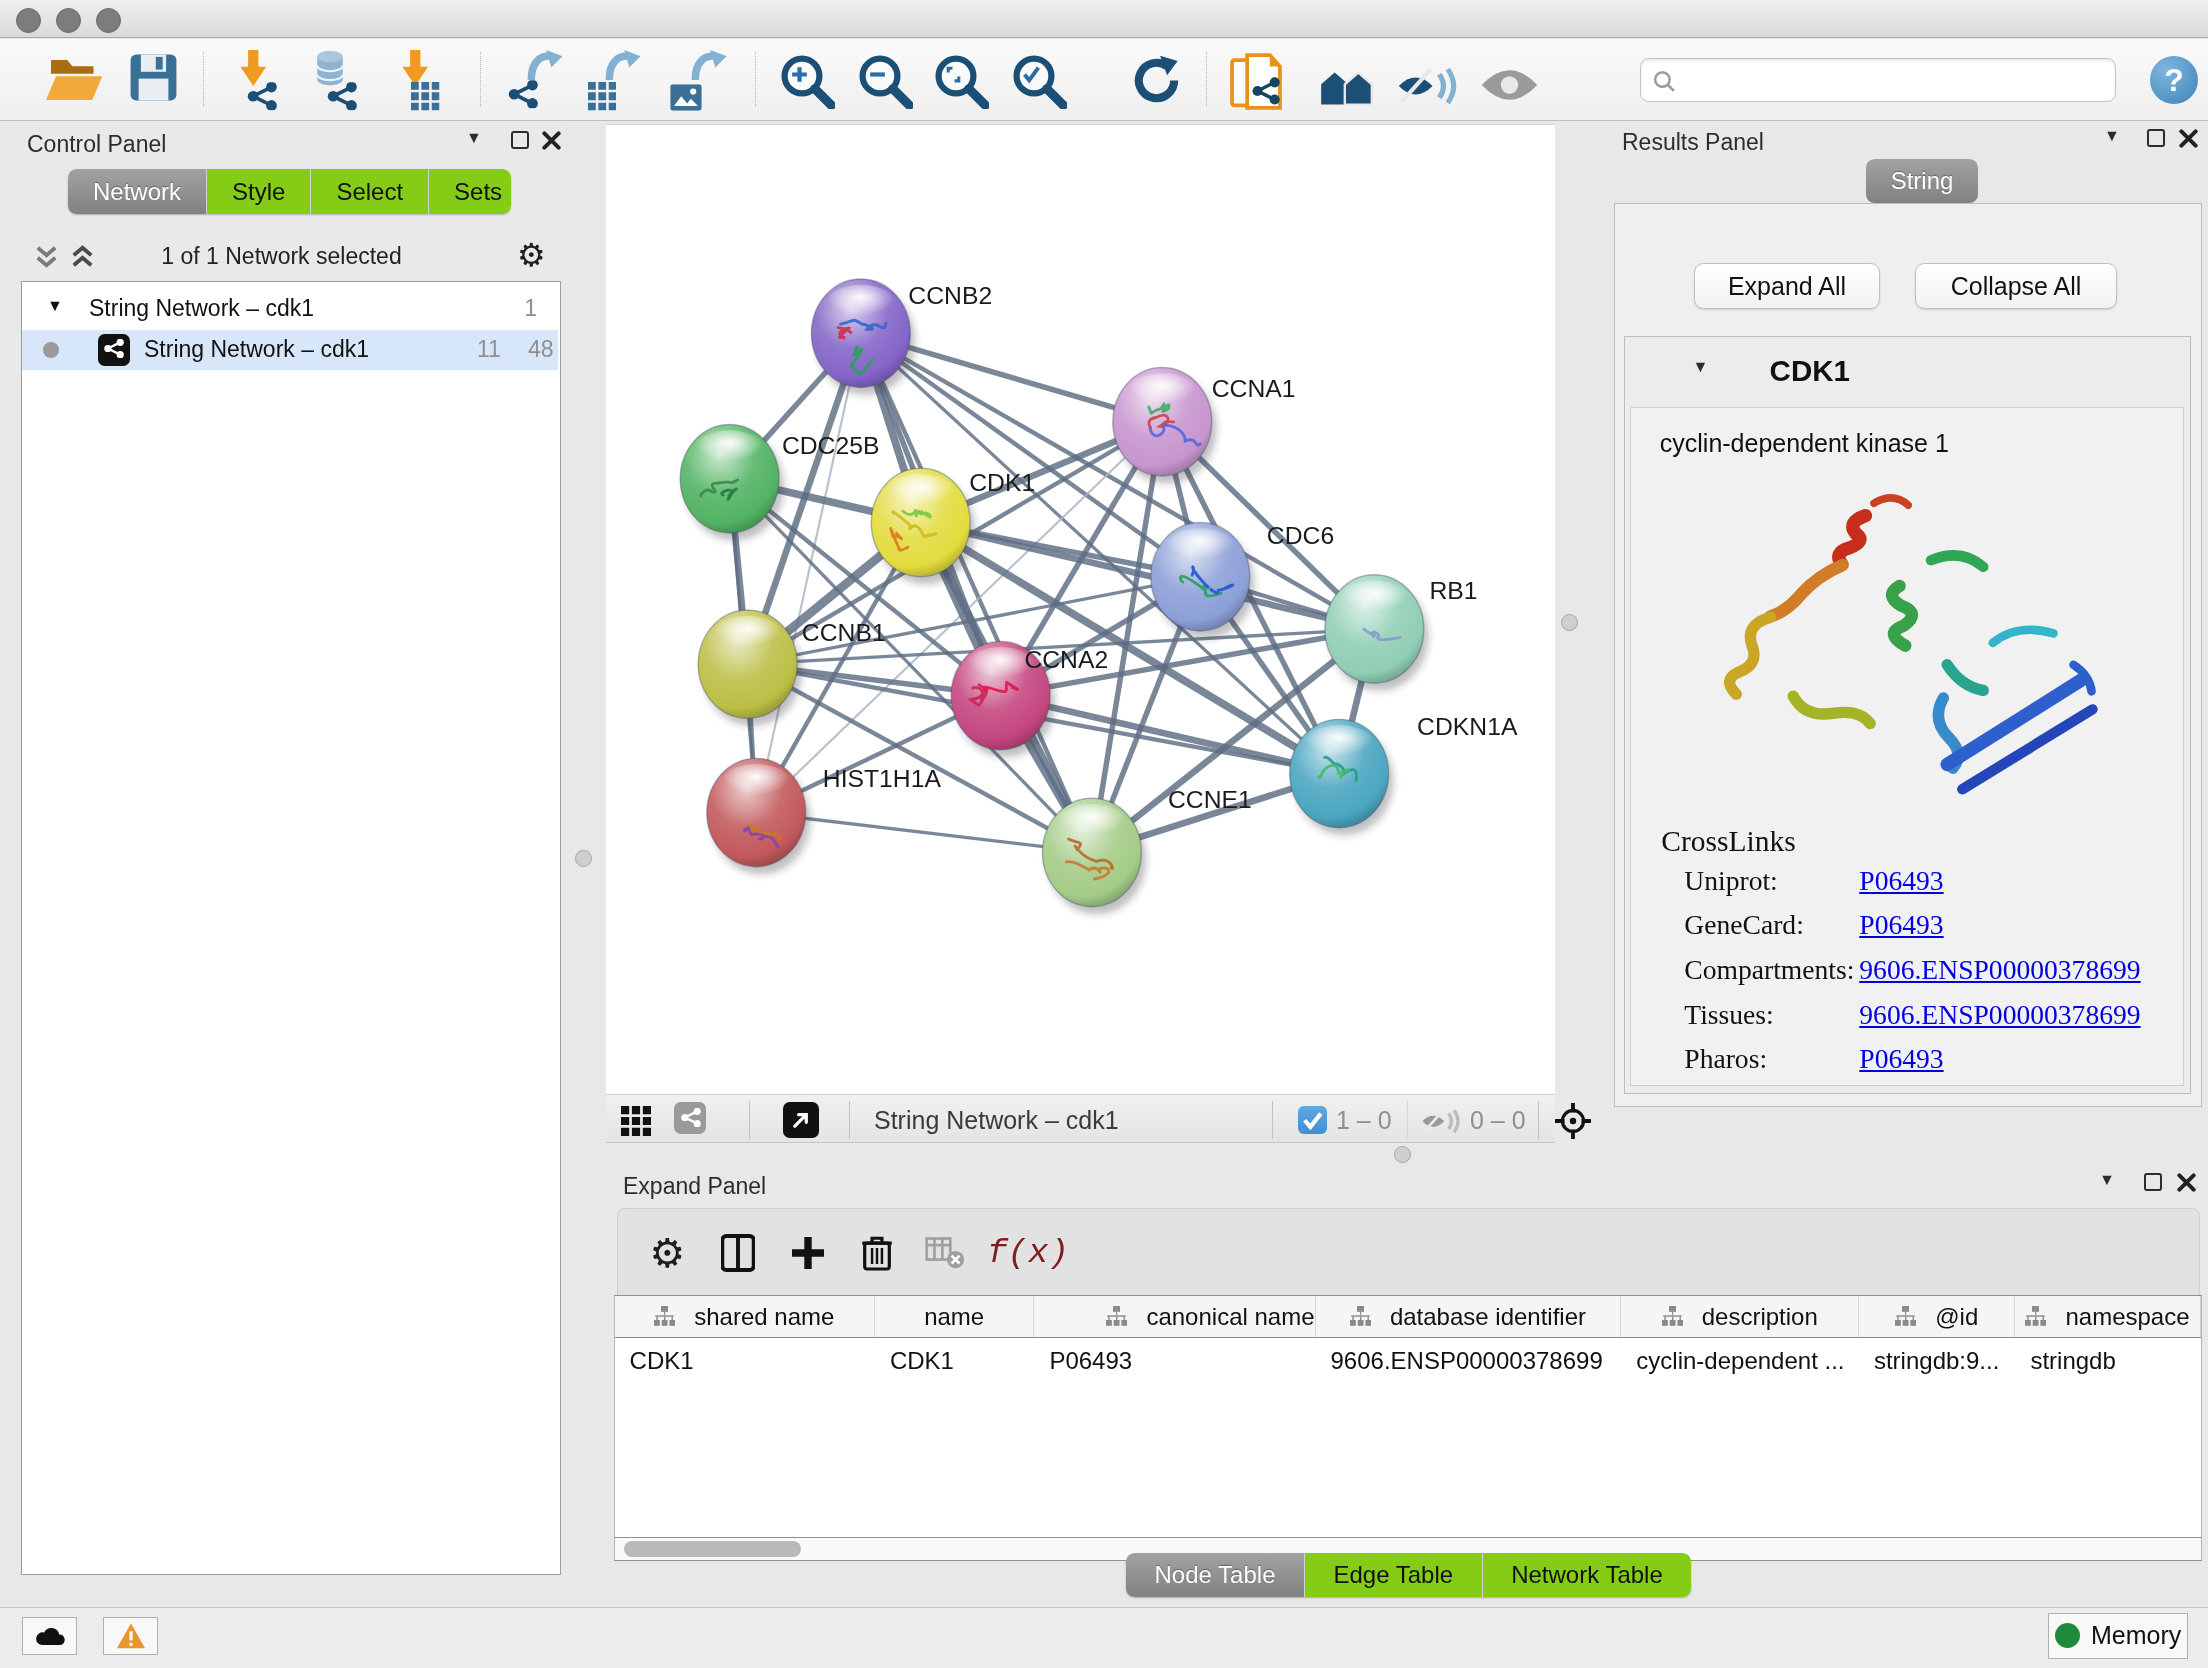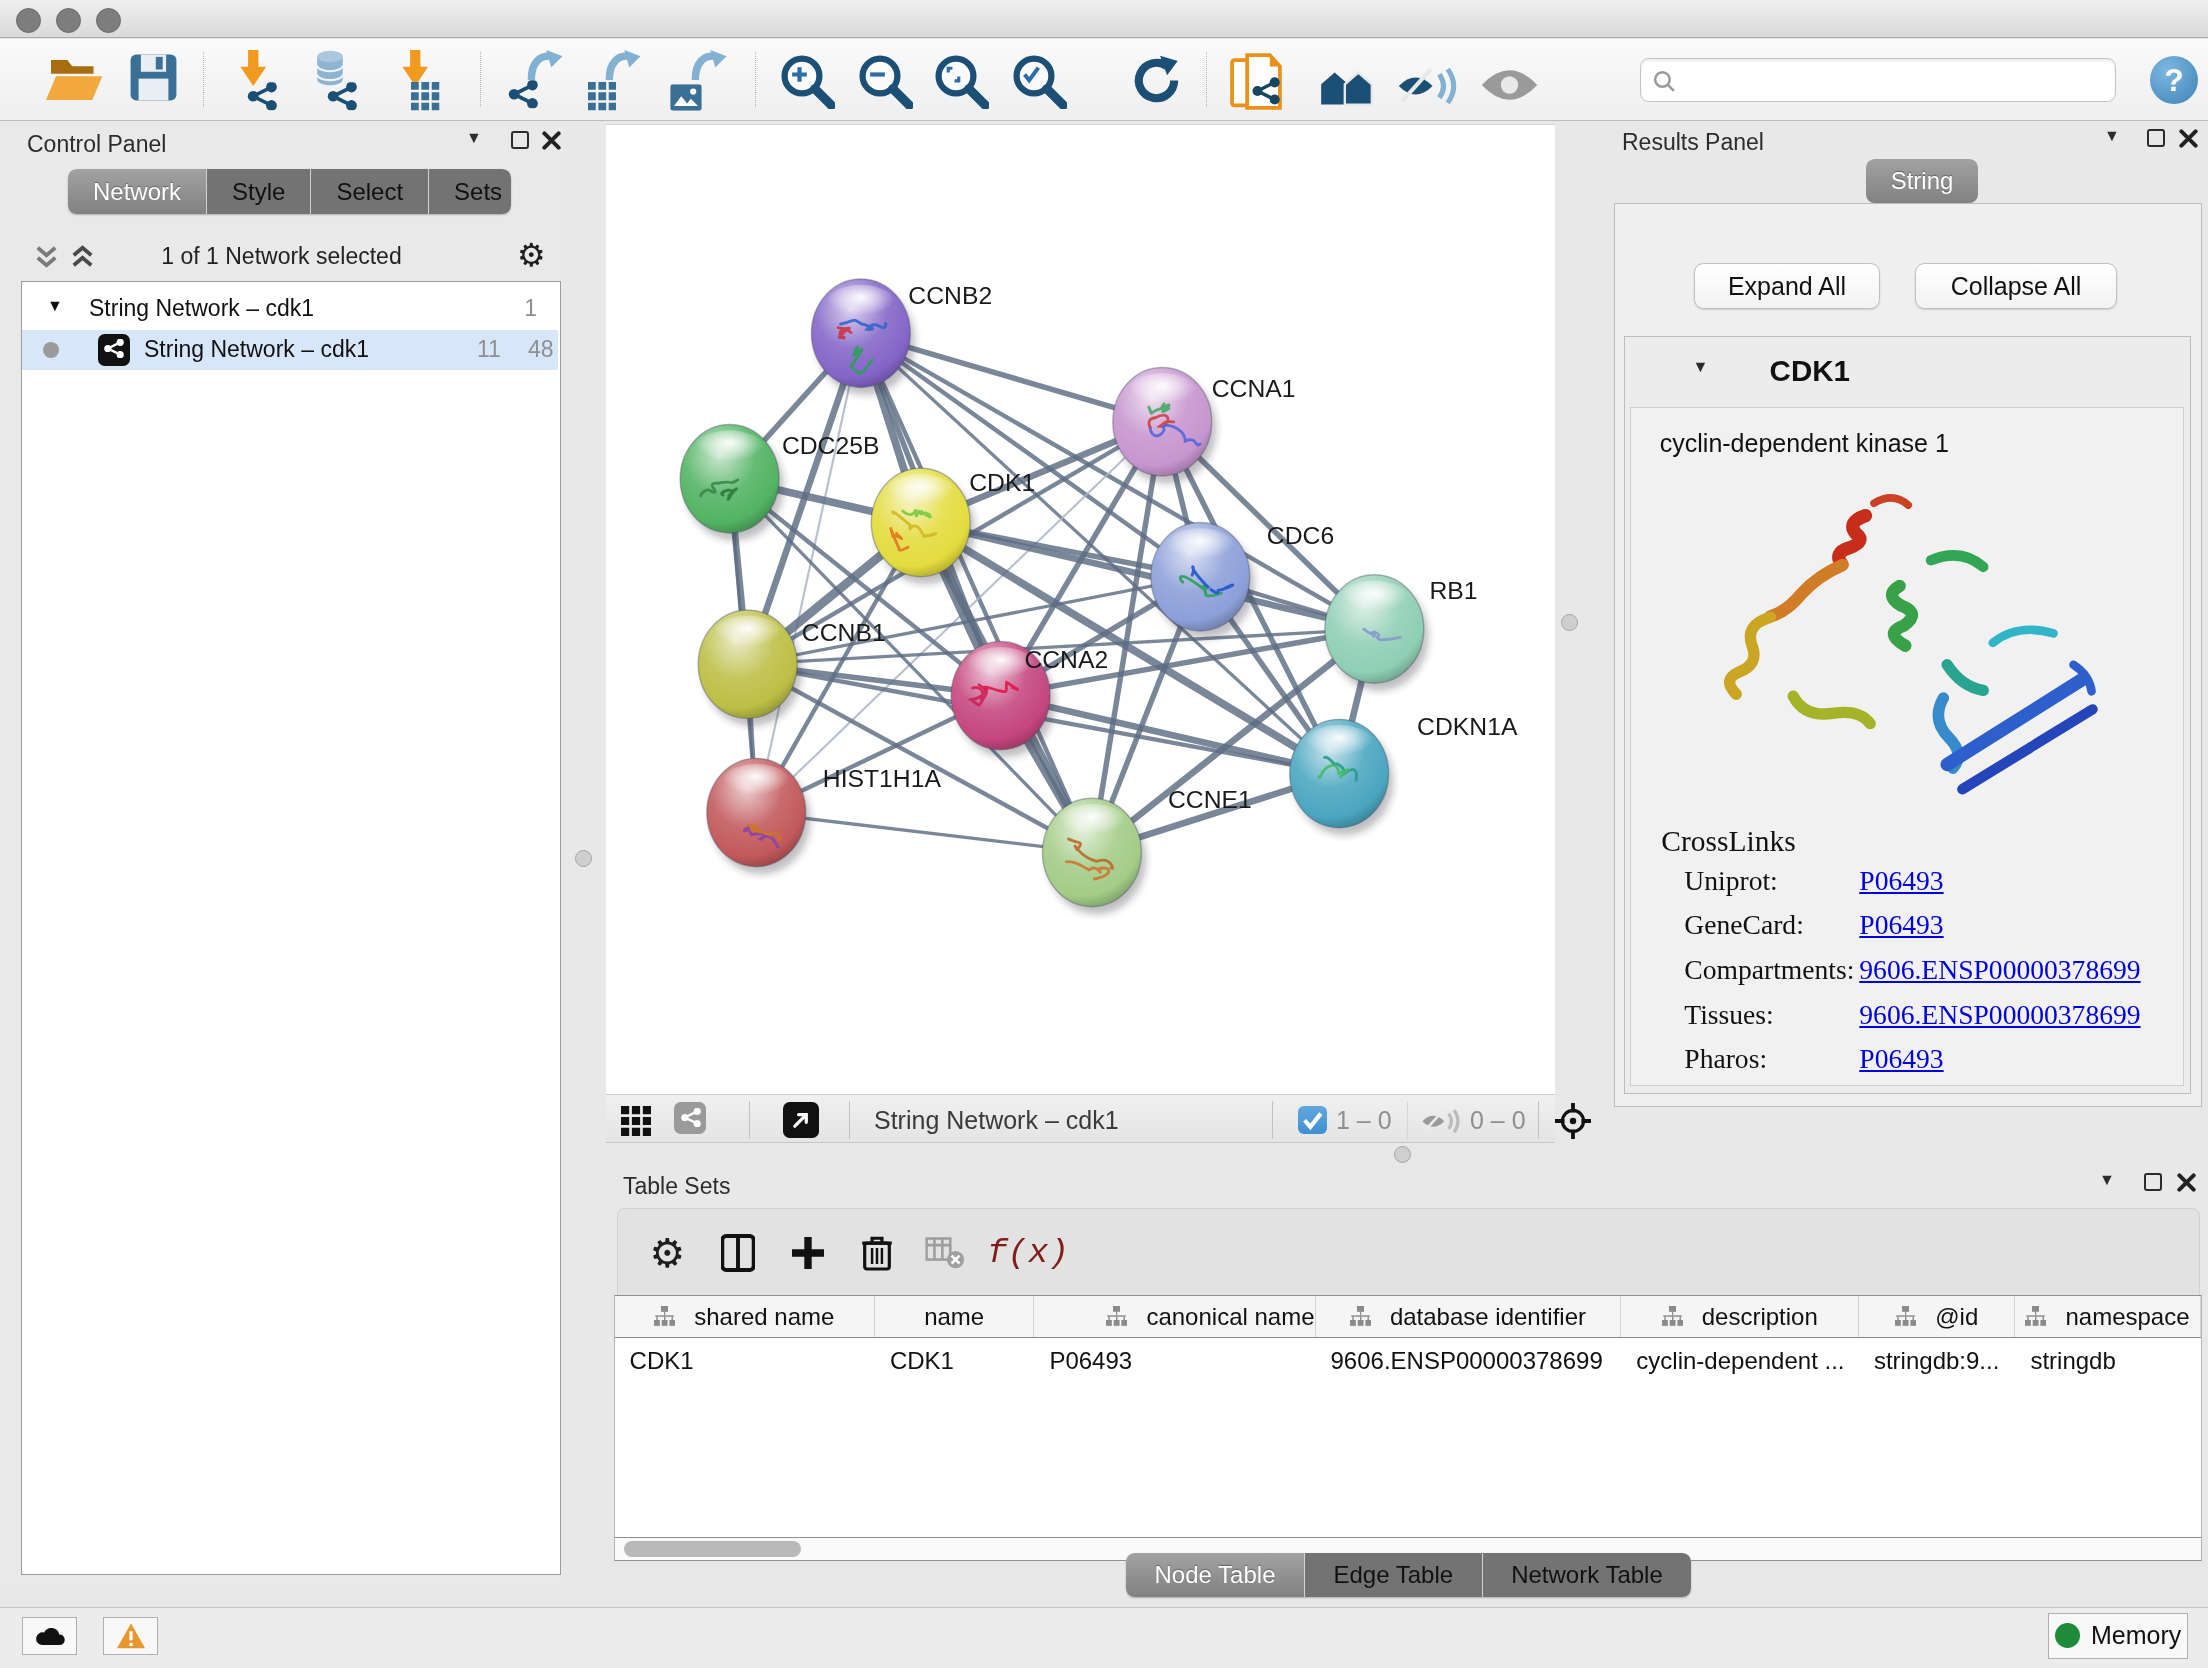--- a/index.html
+++ b/index.html
@@ -34,21 +34,21 @@
   .ph-ico{position:absolute;top:0;}
   .tri{font-size:16px;color:#2c2c2c;}
   .sq{display:inline-block;width:18px;height:18px;border:2.4px solid #2c2c2c;border-radius:2.9px;}
 
   
   .control-panel{position:absolute;left:0;top:121px;width:563px;height:1464px;background:#e9e9e9;}
   .cp-title{position:absolute;left:27px;top:9.5px;}
   .tabs{position:absolute;display:flex;border-radius:8.6px;
     box-shadow:0 1px 1.9px rgba(0,0,0,.25);overflow:hidden;background:#fdfdfd;}
   .tab{height:100%;display:flex;align-items:center;justify-content:center;font-size:24px;
-    color:#111;background:#737373;border-right:1px solid #d2d2d2;}
+    color:#111;background:#84cc16;border-right:1px solid #d2d2d2;}
   .tab:last-child{border-right:none;}
   .tab.sel{background:linear-gradient(#a2a2a2,#818181);color:#fff;
     text-shadow:0 -1px 1px rgba(0,0,0,.35);}
   .cp-tabs{left:68px;top:48px;width:443px;height:45px;}
   .cp-status{position:absolute;left:0;top:112px;width:563px;height:46px;}
   .cp-status .txt{position:absolute;left:0;right:0;text-align:center;top:9.5px;font-size:23px;color:#222;}
   .gear{font-family:"DejaVu Sans",sans-serif;font-size:32px;color:#1e1e1e;line-height:1;}
   .cp-list{position:absolute;left:21px;top:160px;width:540px;height:1294px;background:#fff;
     border:1.9px solid #9c9c9c;}
   .cp-row{position:absolute;left:0;width:536px;height:40px;font-size:23px;color:#111;}
@@ -749,21 +749,21 @@
                 <span class="lab">Pharos:</span>
                 <a href="#">P06493</a>
               </div>
             </div>
         </div>
       </div>
     </div>
   </div>
 
   <div class="table-panel">
-    <div class="tp-title phead-title">Table Sets</div>
+    <div class="tp-title phead-title">Expand Panel</div>
     <span class="ph-ico tri" style="position:absolute;left:1493px;top:5.7px">▼</span>
     <span class="ph-ico sq" style="position:absolute;left:1538px;top:7.6px"></span>
     <svg class="ph-ico" style="position:absolute;left:1571px;top:7.6px" width="19" height="19" viewBox="0 0 20 20">
         <use href="#s-x"></use>
       </svg>
 
     <div class="tp-toolbar">
       <div class="tp-tool" style="left:27px">
           <span class="gear" style="font-size:40px">⚙</span>
         </div>

